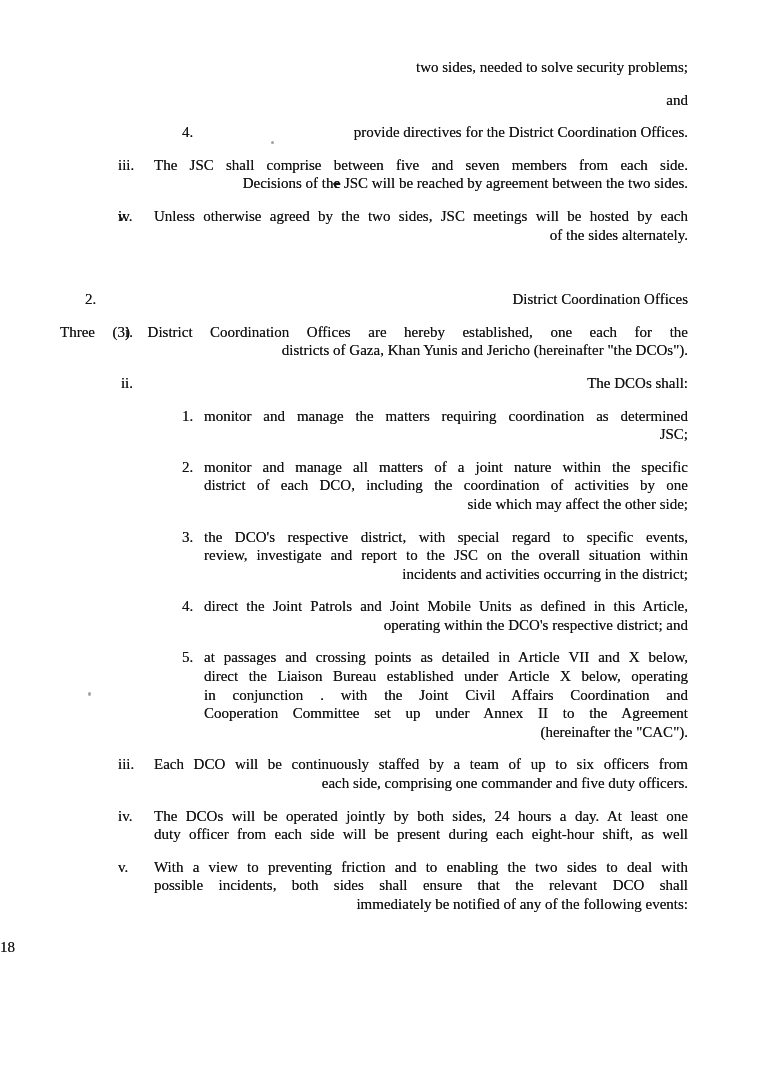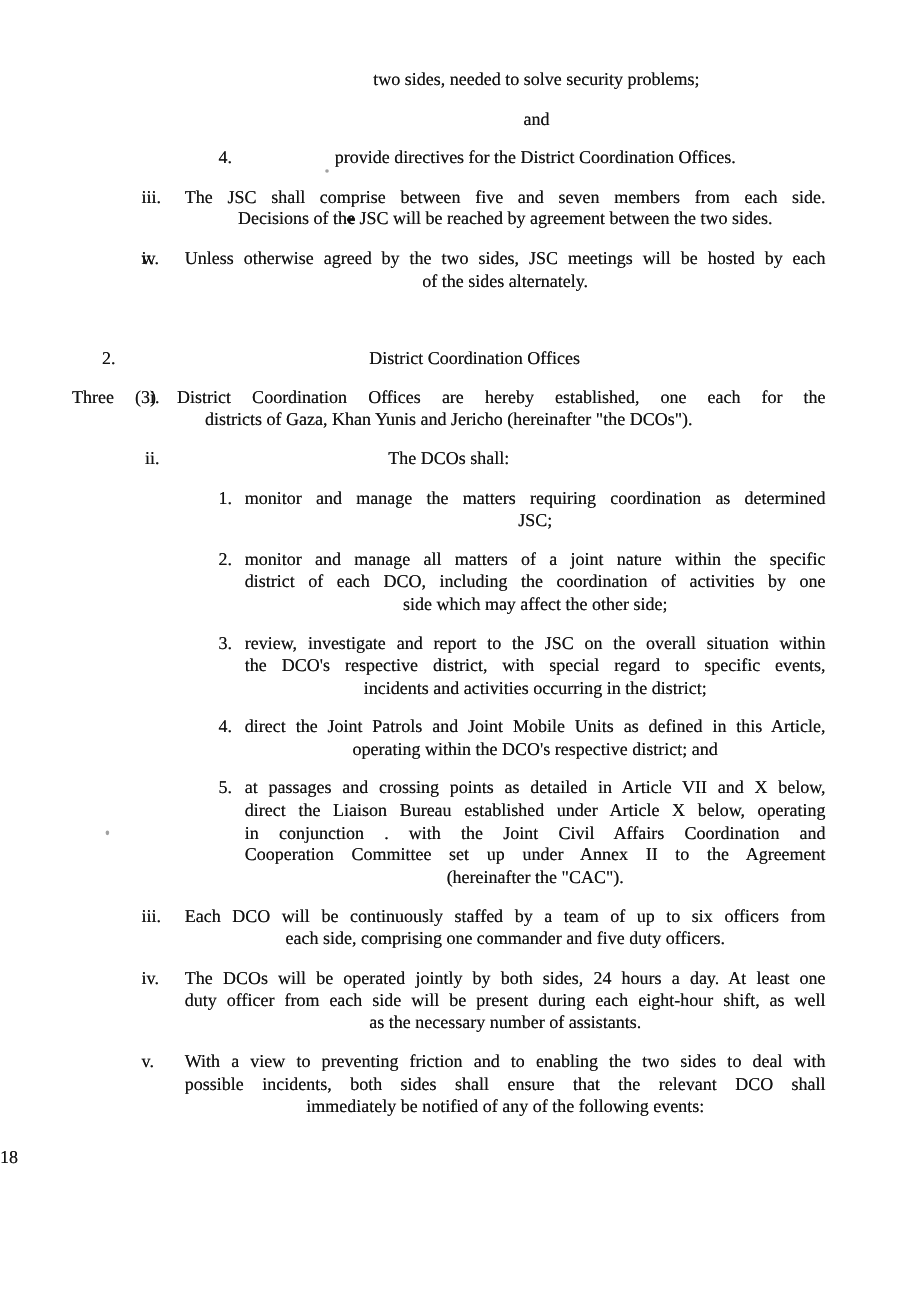--- a/index.html
+++ b/index.html
@@ -23,21 +23,21 @@
   .para.deep    .lines { margin-left: 206px; margin-right: 70px; }
   .para.num     .marker { left: 182px; }
   .para.num     .lines { margin-left: 204px; margin-right: 70px; }
   .para.roman1  .marker { left: 118px; width: 32px; text-align: left; }
   .para.roman1  .lines { margin-left: 154px; margin-right: 70px; }
   .para.roman2  .marker { left: 101px; width: 32px; text-align: right; }
   .para.roman2  .lines { margin-left: 60px; margin-right: 70px; }
   .para.section .marker { left: 85px; }
   .para.section .lines { margin-left: 103px; margin-right: 70px; margin-top: 46px; }
 
-  .line { text-align: center; }
+  .line { text-align: right; }
   .line.j { text-align: justify; text-align-last: justify; }
 
   
   .blot { font-weight: bold; text-decoration: line-through; text-decoration-thickness: 2px; }
 
   .footer { text-align: left; margin-top: 24px; }
 
   
   .speck { position: absolute; background: #6f6f6f; border-radius: 50%; opacity: 0.65; }
   .speck.s1 { left: 271px; top: 141px; width: 3px; height: 3px; }
@@ -112,22 +112,22 @@
           <span class="marker">2.</span>
           <div class="lines">
             <div class="line j">monitor and manage all matters of a joint nature within the specific</div>
             <div class="line j">district of each DCO, including the coordination of activities by one</div>
             <div class="line">side which may affect the other side;</div>
           </div>
         </div>
         <div class="para num">
           <span class="marker">3.</span>
           <div class="lines">
+            <div class="line j">the DCO's respective district, with special regard to specific events,</div>
             <div class="line j">review, investigate and report to the JSC on the overall situation within</div>
-            <div class="line j">the DCO's respective district, with special regard to specific events,</div>
             <div class="line">incidents and activities occurring in the district;</div>
           </div>
         </div>
         <div class="para num">
           <span class="marker">4.</span>
           <div class="lines">
             <div class="line j">direct the Joint Patrols and Joint Mobile Units as defined in this Article,</div>
             <div class="line">operating within the DCO's respective district; and</div>
           </div>
         </div>
@@ -146,21 +146,20 @@
           <div class="lines">
             <div class="line j">Each DCO will be continuously staffed by a team of up to six officers from</div>
             <div class="line">each side, comprising one commander and five duty officers.</div>
           </div>
         </div>
         <div class="para roman1">
           <span class="marker">iv.</span>
           <div class="lines">
             <div class="line j">The DCOs will be operated jointly by both sides, 24 hours a day. At least one</div>
             <div class="line j">duty officer from each side will be present during each eight-hour shift, as well</div>
-            <div class="line">as the necessary number of assistants.</div>
           </div>
         </div>
         <div class="para roman1">
           <span class="marker">v.</span>
           <div class="lines">
             <div class="line j">With a view to preventing friction and to enabling the two sides to deal with</div>
             <div class="line j">possible incidents, both sides shall ensure that the relevant DCO shall</div>
             <div class="line">immediately be notified of any of the following events:</div>
           </div>
         </div>

